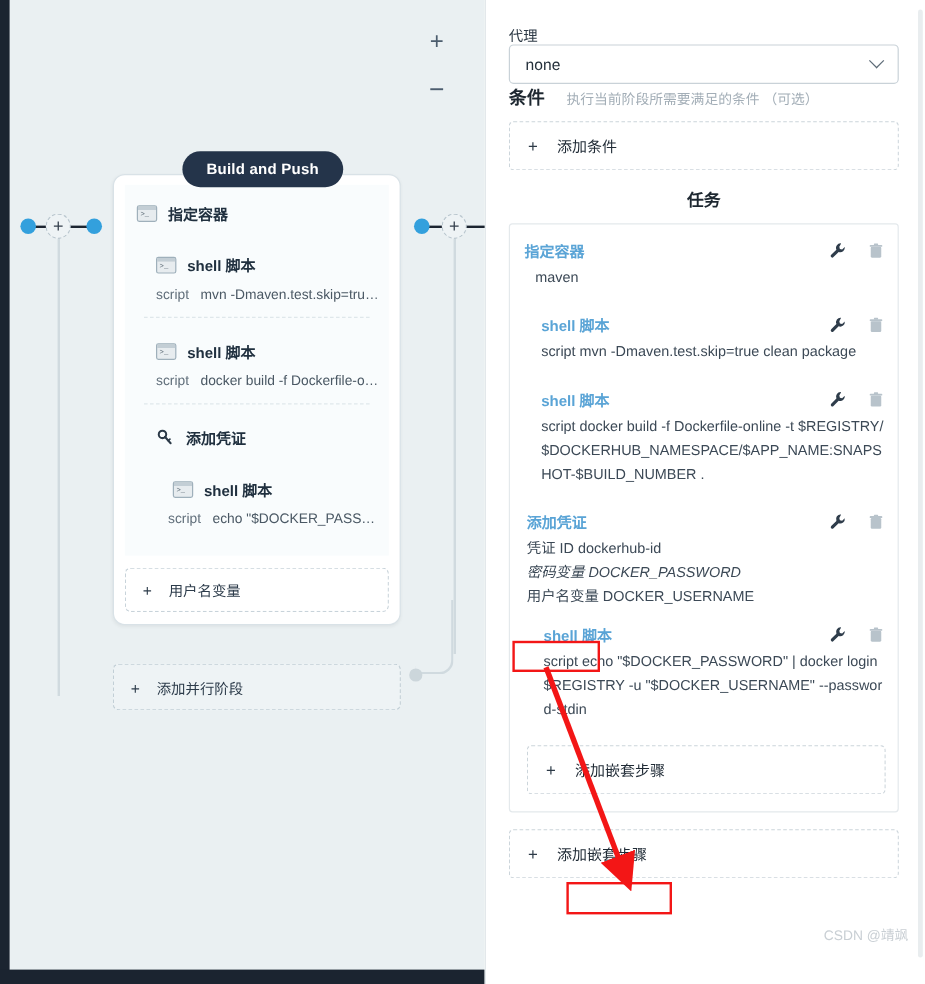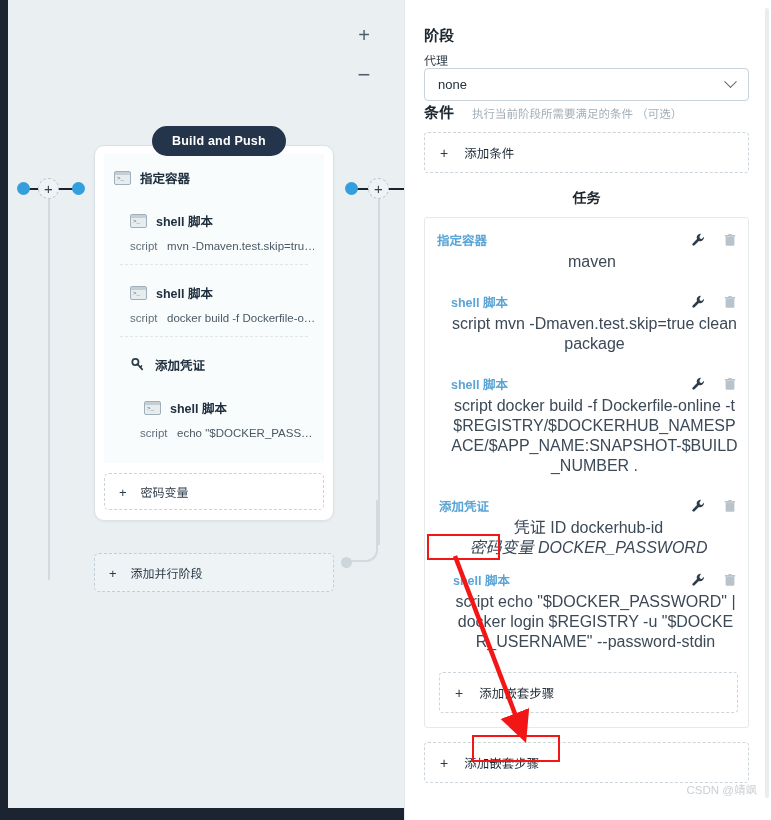--- a/index.html
+++ b/index.html
@@ -318,46 +318,45 @@
   }
   .task-title {
     font-size: 12.5px;
     color: #5aa4d6;
     font-weight: bold;
     cursor: pointer;
   }
   .task-actions { display: flex; align-items: center; gap: 17px; }
   .ic { width: 15px; height: 16px; cursor: pointer; flex: none; }
   .task-sub {
-    font-size: 16px;
+    font-size: 12px;
     color: #3c4956;
     line-height: 20px;
     padding-left: 9px;
     word-break: break-all;
-    text-align: center;
   }
   .task-gap { height: 16px; }
 
   
   .redbox {
     position: absolute;
     border: 2.5px solid #f31616;
     z-index: 30;
     pointer-events: none;
   }
   .arrow-svg {
     position: absolute;
     left: 0; top: 0;
     width: 771px; height: 820px;
     z-index: 29;
     pointer-events: none;
   }
   .watermark {
     position: absolute;
-    right: 14px; bottom: 23px;
+    right: 14px; bottom: 34px;
     font-size: 11.5px;
     color: #c9cfd4;
     z-index: 20;
     user-select: none;
   }
 </style>
 </head>
 <body>
 
 <div id="root">
@@ -435,34 +434,33 @@
           <span class="icon-term"></span>
           <span class="step-label">shell 脚本</span>
         </div>
         <div class="script-line" style="padding-left:26px;">
           <span class="k">script</span>
           &nbsp;&nbsp;<span>echo "$DOCKER_PASS…</span>
         </div>
       </div>
 
       <div class="add-step-btn">
-        <span class="plus">+</span><span>密码变量</span>
+        <span class="plus">+</span><span>用户名变量</span>
       </div>
     </div>
 
     <div class="add-parallel-btn">
       <span class="plus">+</span><span>添加并行阶段</span>
     </div>
   </div>
 
   <div class="panel">
     <div class="panel-scroll"></div>
     <div class="panel-inner">
 
-      <div class="panel-h1">阶段</div>
 
       <div class="clipped-label">代理</div>
 
       <div class="select-box">
         <span>none</span>
         <span class="chev"></span>
       </div>
 
 
       <div class="sec-head">
@@ -559,20 +557,21 @@
                 <svg width="14" height="16" viewBox="0 0 16 16" aria-hidden="true">
                   <rect x="3" y="4.2" width="10" height="10.3" rx="1.2" fill="#b8c3cb"></rect>
                   <rect x="2" y="2.4" width="12" height="1.8" rx=".8" fill="#b8c3cb"></rect>
                   <rect x="6" y="1" width="4" height="1.8" rx=".6" fill="#b8c3cb"></rect>
                 </svg>
               </span>
             </span>
           </div>
           <div class="task-sub" style="padding-left:0;">凭证 ID   dockerhub-id</div>
           <div class="task-sub" style="padding-left:0;font-style:italic;">密码变量   DOCKER_PASSWORD</div>
+          <div class="task-sub" style="padding-left:0;">用户名变量   DOCKER_USERNAME</div>
 
           <div class="task-item nested">
             <div class="task-title-row">
               <span class="task-title">shell 脚本</span>
               <span class="task-actions">
                 <span class="ic">
                   <svg width="15" height="16" viewBox="0 0 16 16" aria-hidden="true">
                     <path d="M10.6 1.4a4 4 0 0 0-4.2 5.6L1.8 11.6a1.4 1.4 0 0 0 2 2l4.6-4.6a4 4 0 0 0 5.4-4.4l-2.3 2.3-2-.5-.5-2z" fill="#2f3d4b"></path>
                   </svg>
                 </span>

